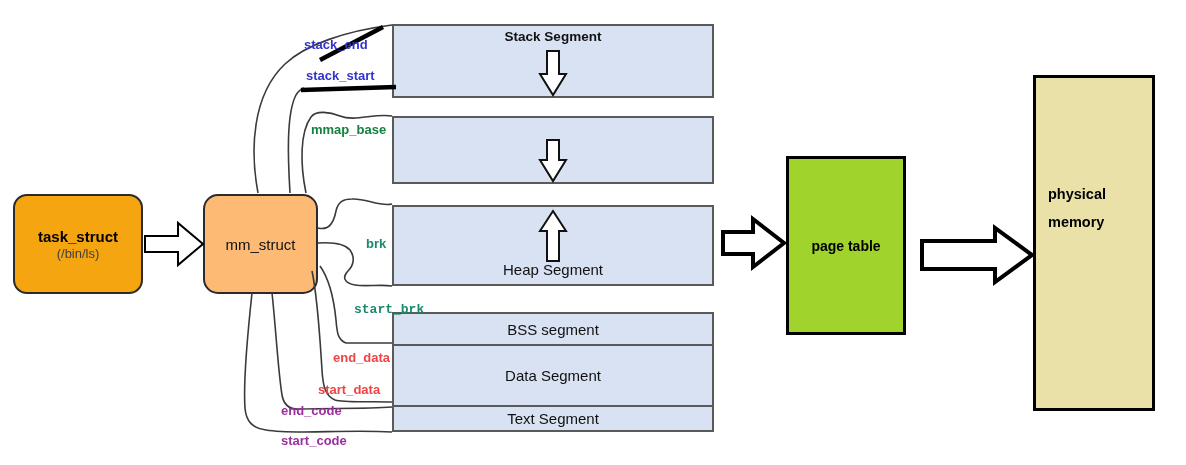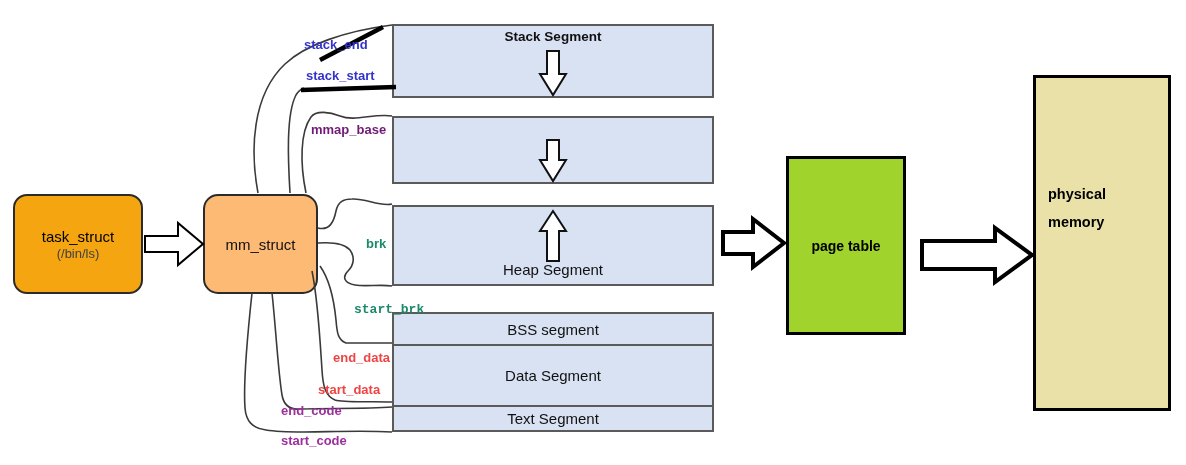--- a/index.html
+++ b/index.html
@@ -4,21 +4,21 @@
 <style>
   html,body{margin:0;padding:0;background:#fff;}
   .canvas{
     position:relative;width:1186px;height:465px;background:#ffffff;
     font-family:"Liberation Sans",sans-serif;overflow:hidden;
   }
   .node{position:absolute;box-sizing:border-box;display:flex;flex-direction:column;
         align-items:center;justify-content:center;text-align:center;}
   .task-struct{left:13px;top:194px;width:130px;height:100px;background:#F5A50F;
         border:2.5px solid #2b2b2b;border-radius:14px;}
-  .task-struct .main{font-weight:normal;font-size:15px;color:#000;}
+  .task-struct .main{font-weight:bold;font-size:15px;color:#000;}
   .task-struct .sub{font-size:13px;color:#404040;margin-top:1px;}
   .mm-struct{left:203px;top:194px;width:115px;height:100px;background:#fdba74;
         border:2.5px solid #2b2b2b;border-radius:15px;font-size:15px;color:#111;}
   .segment{position:absolute;box-sizing:border-box;left:392px;width:322px;
         background:#D9E2F3;border:2px solid #5a5a5a;}
   .seg-stack{top:24px;height:74px;}
   .seg-mmap{top:116px;height:68px;}
   .seg-heap{top:205px;height:81px;}
   .seg-title-bold{font-weight:bold;font-size:13.5px;color:#111;text-align:center;margin-top:3px;}
   .seg-title{font-size:15px;color:#111;text-align:center;}
@@ -26,27 +26,27 @@
   .seg-stack .growth-arrow,.seg-mmap .growth-arrow{bottom:-1px;}
   .seg-heap .growth-arrow{top:2px;}
   .seg-heap .seg-title{position:absolute;left:0;right:0;bottom:6px;}
   .seg-lower{top:312px;height:120px;display:flex;flex-direction:column;padding:0;}
   .seg-row{display:flex;align-items:center;justify-content:center;font-size:15px;color:#111;}
   .row-bss{height:30px;}
   .row-data{height:59px;border-top:2px solid #5a5a5a;border-bottom:2px solid #5a5a5a;}
   .row-text{flex:1;}
   .page-table{left:786px;top:156px;width:120px;height:179px;background:#A0D32B;
         border:3px solid #000;font-weight:bold;font-size:14px;color:#000;}
-  .phys-mem{left:1033px;top:75px;width:138px;height:336px;background:#EAE1A8;
+  .phys-mem{left:1033px;top:75px;width:122px;height:336px;background:#EAE1A8;
         border:3px solid #000;align-items:flex-start;justify-content:flex-start;
         padding:103px 0 0 12px;font-weight:bold;font-size:14.5px;color:#000;text-align:left;}
   .phys-mem .line{line-height:1.9;}
   .ptr{position:absolute;font-weight:bold;font-size:13px;white-space:nowrap;z-index:5;}
   .c-blue{color:#3333CC;}
-  .c-red{color:#701a75;}
+  .c-red{color:#15803d;}
   .c-teal{color:#1B8A6B;margin-top:40px;}
   .c-lblue{color:#ef4444;}
   .c-purple{color:#9C2F9C;}
   .overlay{position:absolute;left:0;top:0;z-index:4;pointer-events:none;}
   .curve{fill:none;stroke:#3a3a3a;stroke-width:1.6px;}
   .thickmark{fill:none;stroke:#000;stroke-width:4.5px;}
   .blockarrow{fill:#ffffff;stroke:#000;stroke-linejoin:miter;}
 </style>
 </head>
 <body>

